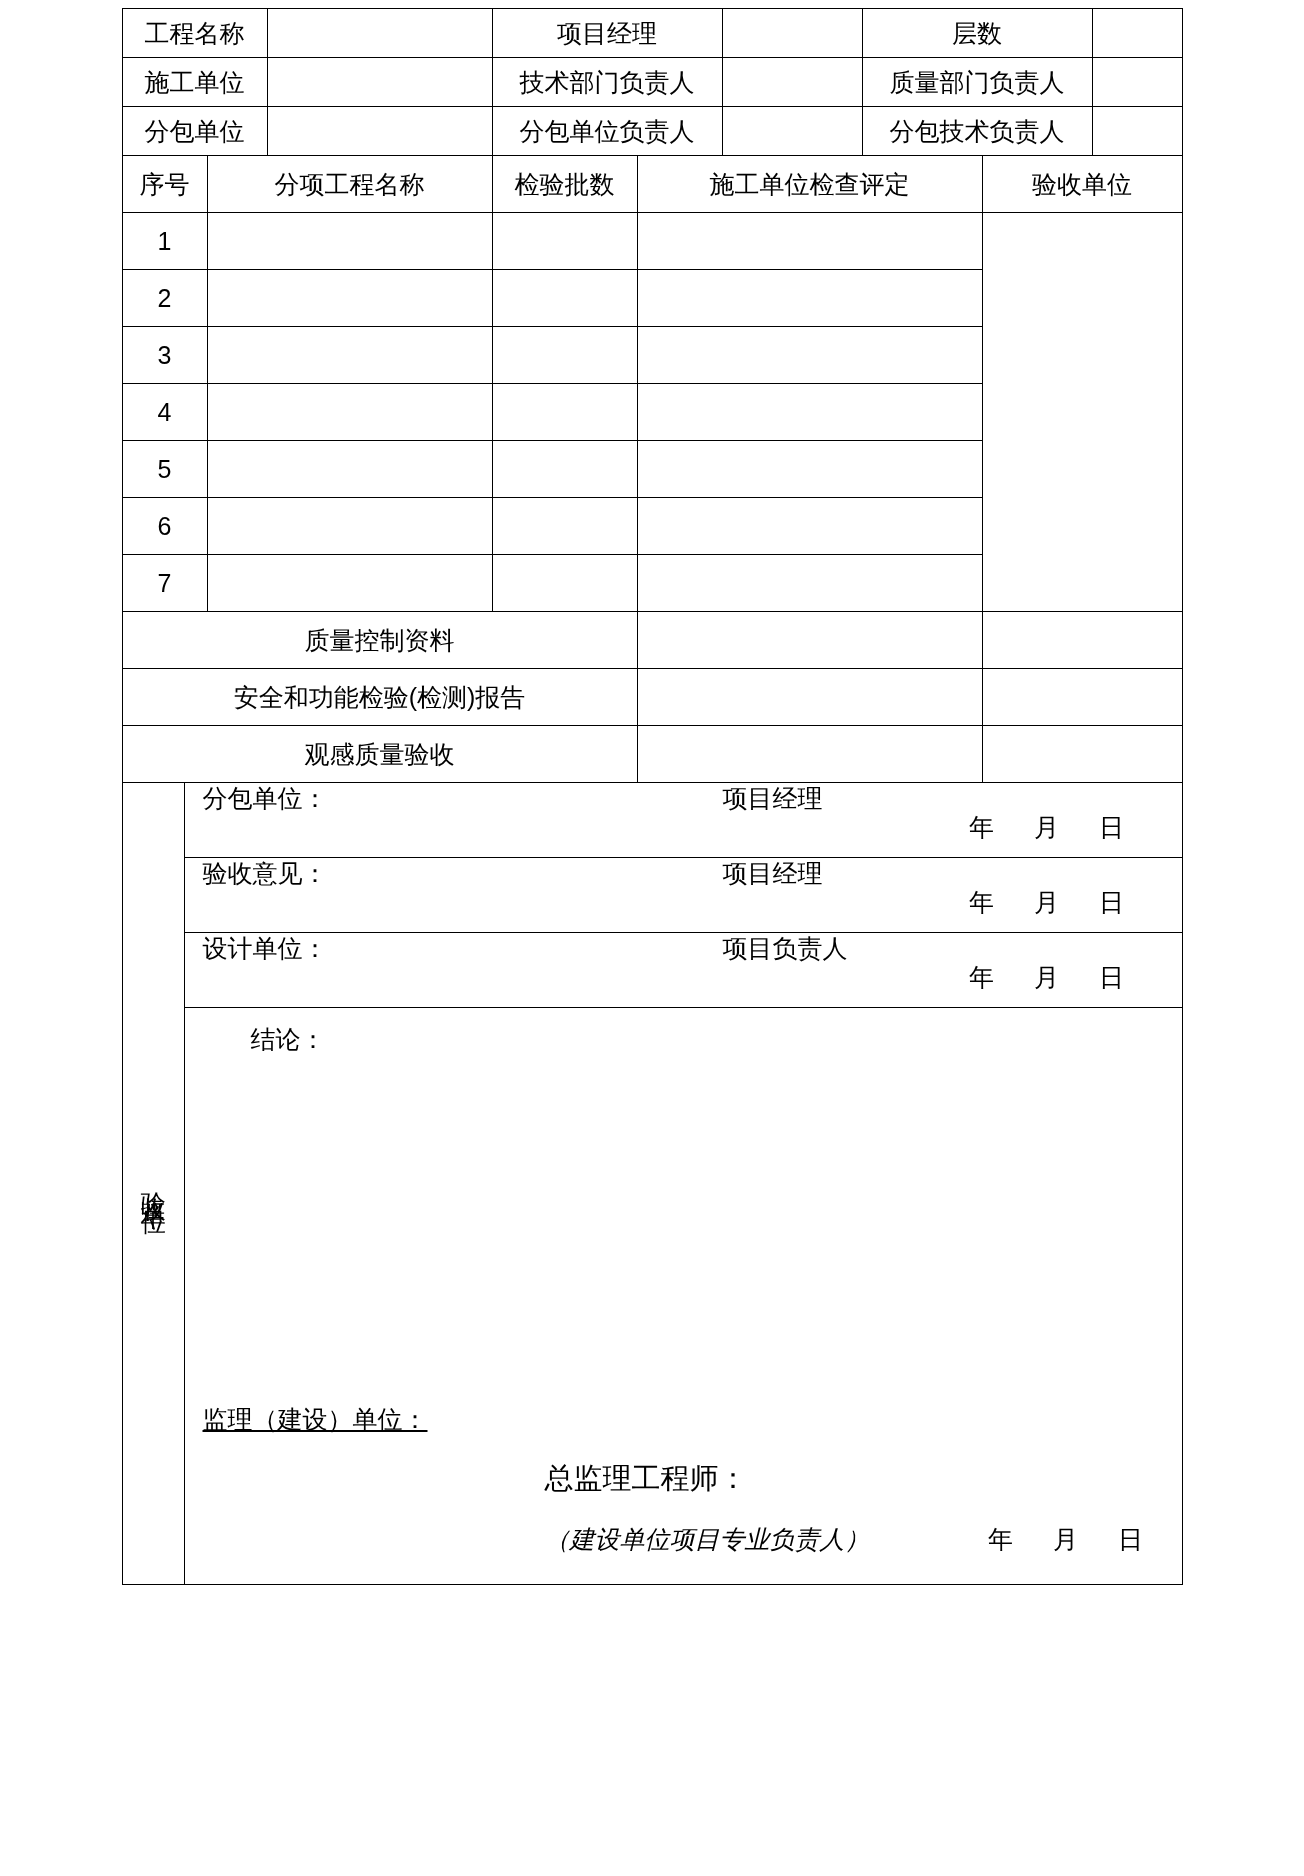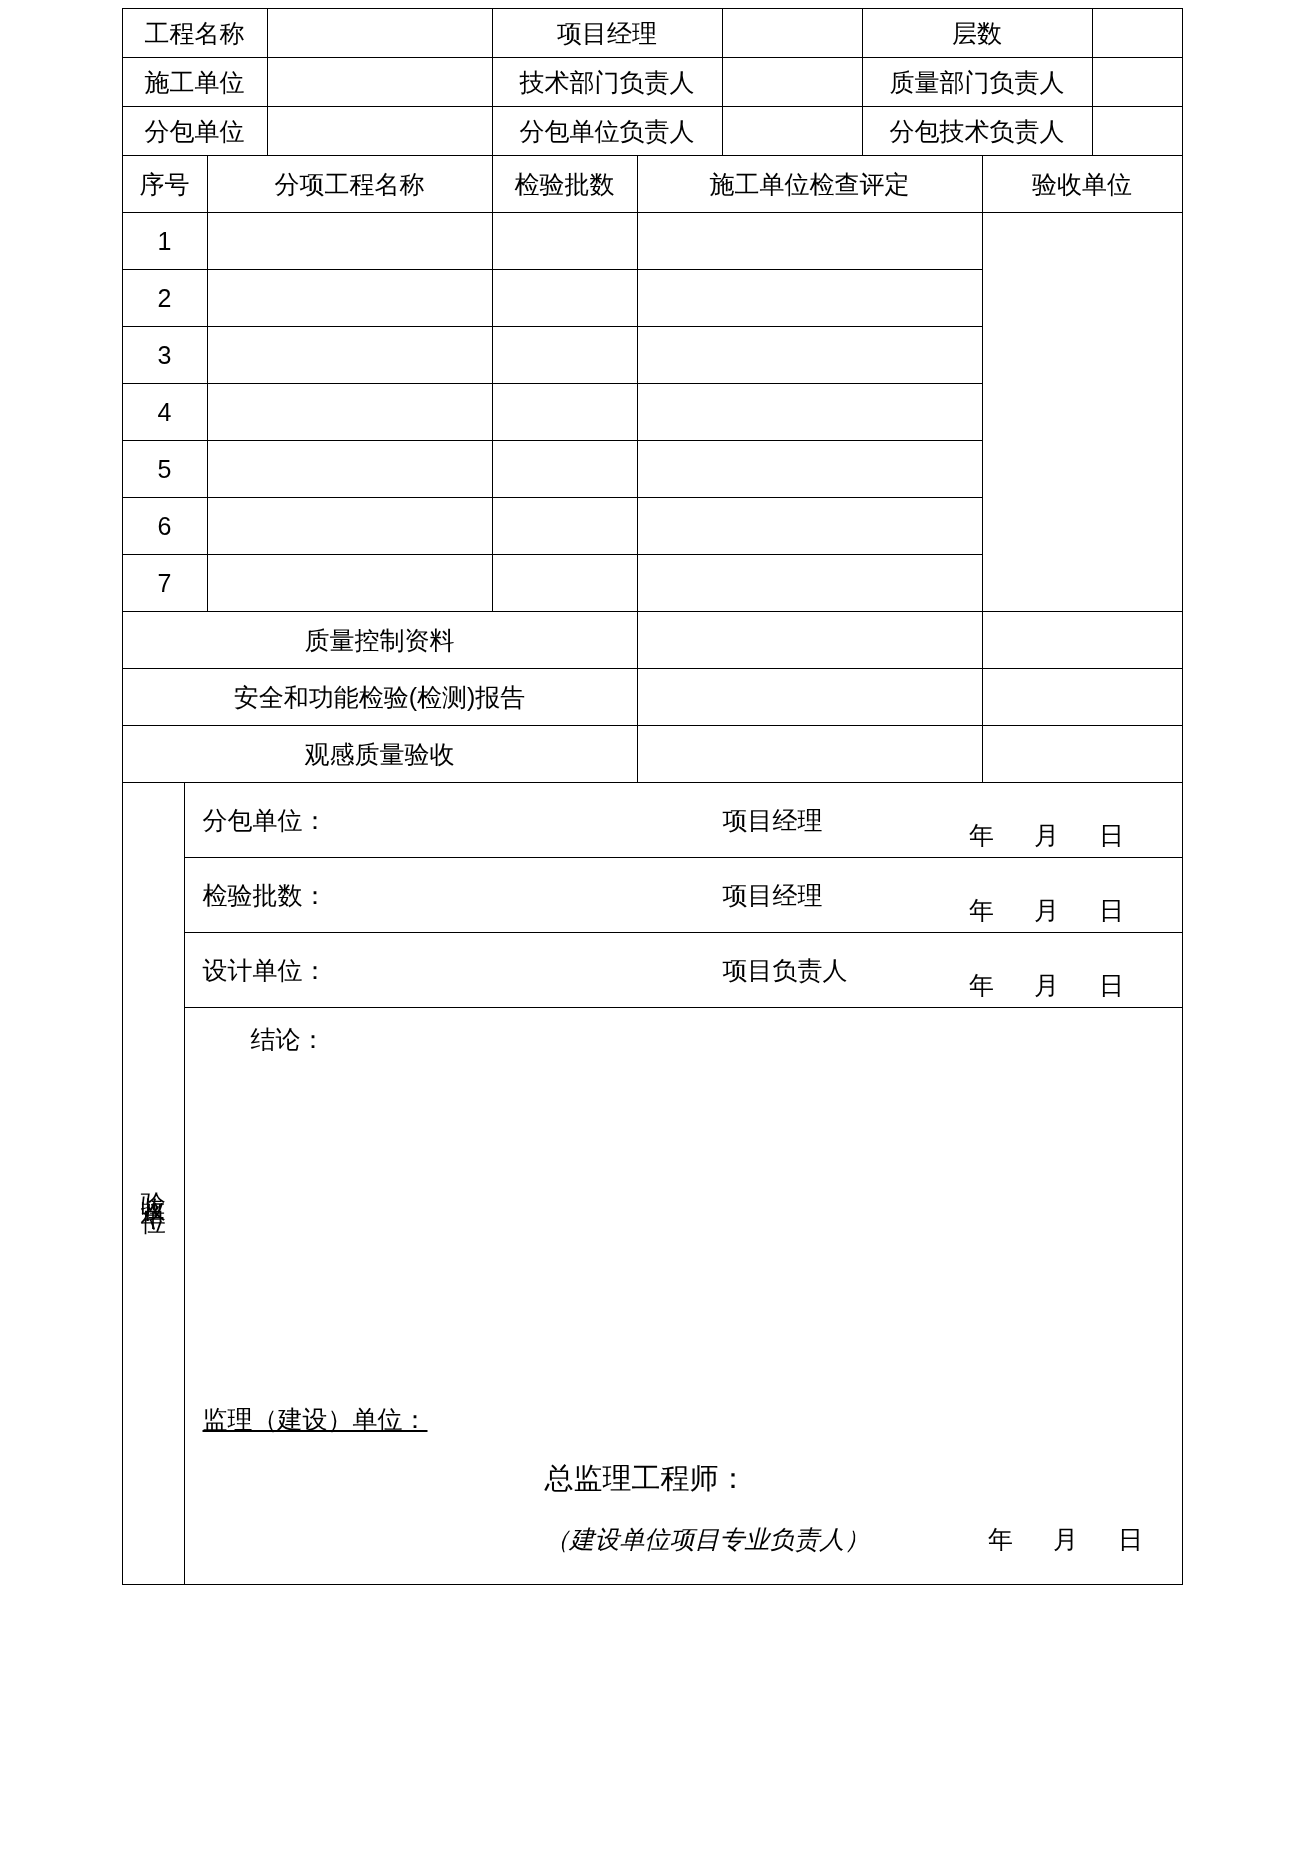--- a/index.html
+++ b/index.html
@@ -46,21 +46,20 @@
     writing-mode: vertical-rl;
     text-orientation: upright;
     letter-spacing: 6px;
     font-size: 25px;
     line-height: 1.1;
     white-space: nowrap;
   }
   .sig-row { height: 74px; }
   .inner {
     display: flex;
-    align-items: center;
     height: 100%;
     box-sizing: border-box;
   }
   .inner .a { flex: 0 0 520px; text-align: left; padding-left: 18px; }
   .inner .b { flex: 0 0 230px; text-align: left; }
   .inner .c { flex: 1; text-align: left; letter-spacing: 0; }
   .date-span { display: inline-block; margin-top: 29px; }
   .date-span span { display: inline-block; width: 58px; text-align: center; }
   .concl-cell { height: 560px; vertical-align: top; text-align: left; padding: 16px 0 0 18px; position: relative; }
   .concl-text { font-size: 25px; margin-left: 48px; }
@@ -207,21 +206,21 @@
               <span>年</span>
               <span>月</span>
               <span>日</span>
             </div>
           </div>
         </td>
       </tr>
       <tr>
         <td class="sig-row">
           <div class="inner">
-            <div class="a nowrap">检验批数：</div>
+            <div class="a nowrap">验收意见：</div>
             <div class="b nowrap">项目经理</div>
             <div class="c date-span nowrap">
               <span>年</span>
               <span>月</span>
               <span>日</span>
             </div>
           </div>
         </td>
       </tr>
       <tr>

